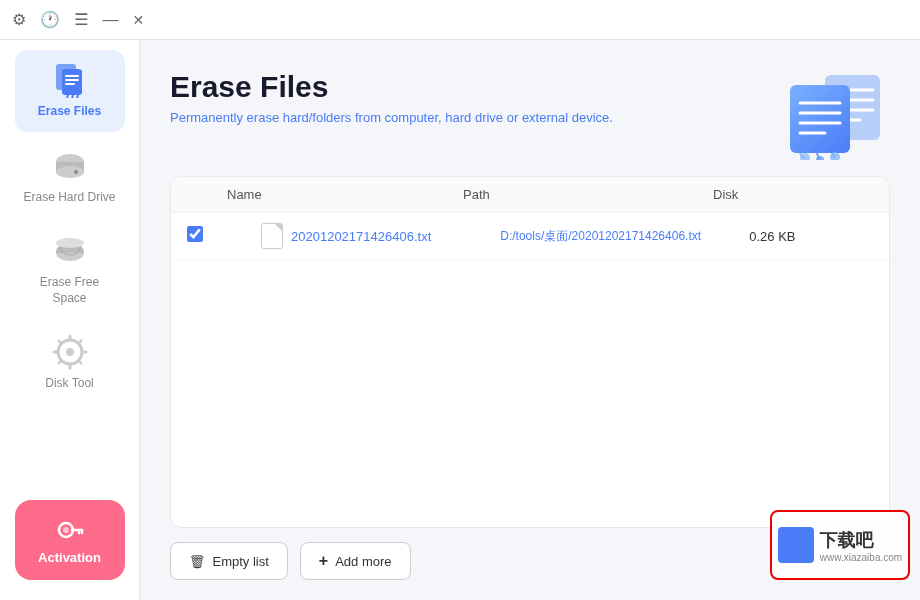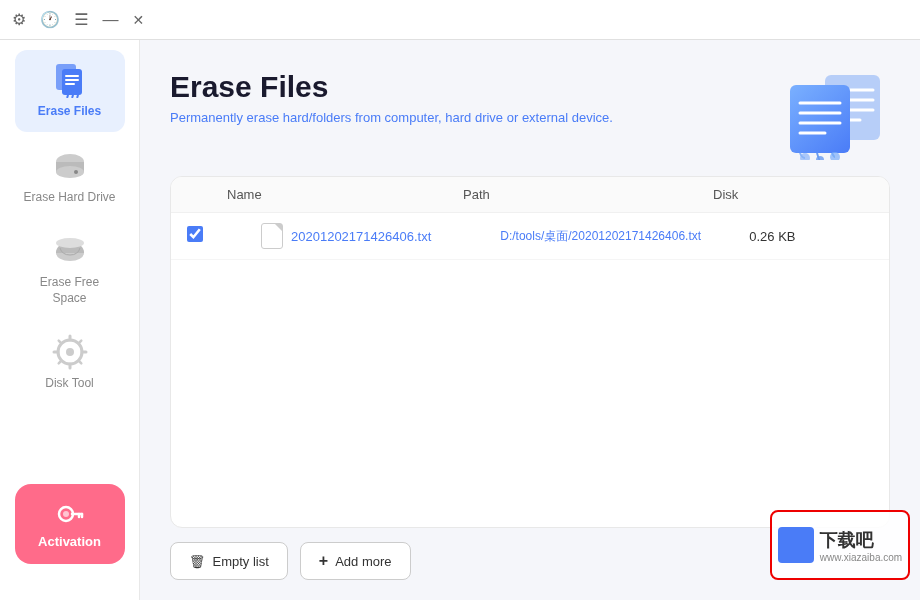--- a/index.html
+++ b/index.html
@@ -111,21 +111,21 @@
       width: 110px;
       height: 80px;
       background: #ff6b8a;
       border-radius: 16px;
       display: flex;
       flex-direction: column;
       align-items: center;
       justify-content: center;
       gap: 6px;
       cursor: pointer;
-      margin-bottom: 26px;
+      margin-bottom: 10px;
     }
     .activation-btn .act-label {
       font-size: 13px;
       color: #fff;
       font-weight: 600;
     }
 
     
     .content {
       flex: 1;

